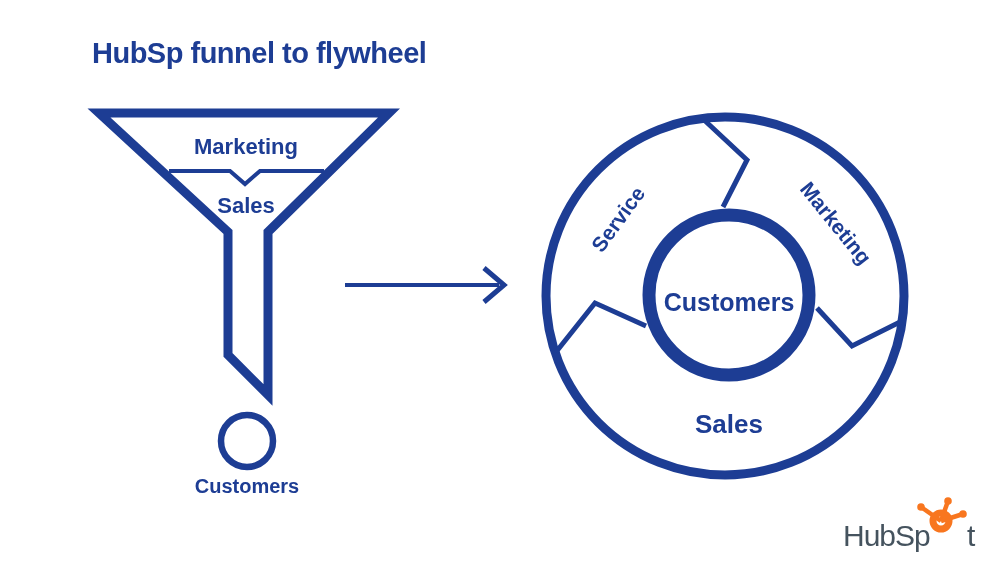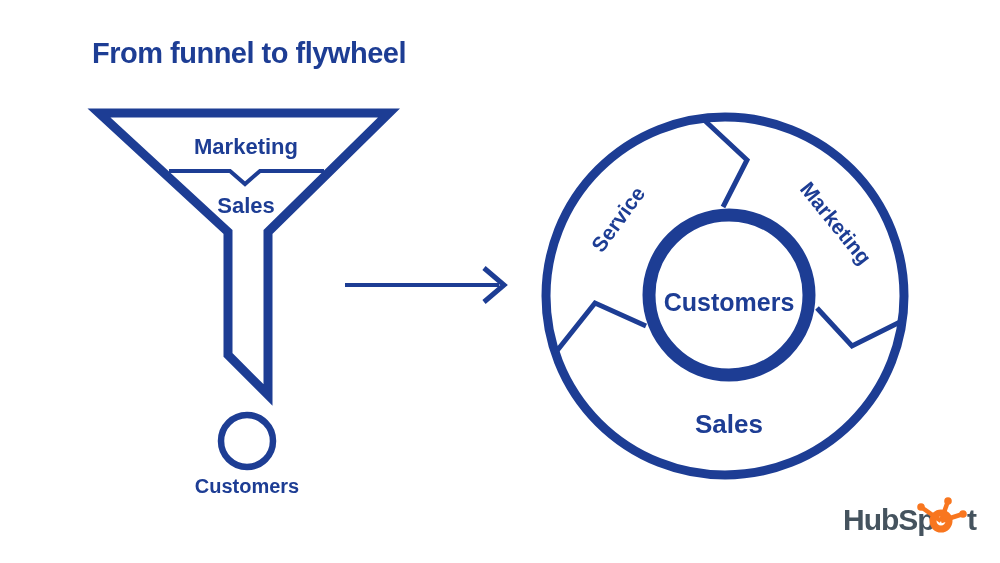--- a/index.html
+++ b/index.html
@@ -36,21 +36,21 @@
   #funnel-sales{left:246px;top:206px;font-size:22px;}
   #funnel-customers{left:247px;top:486px;font-size:20px;}
   
   #fly-service{left:618px;top:219px;font-size:21px;}
   #fly-marketing{left:836px;top:223px;font-size:21px;}
   #fly-sales{left:729px;top:424px;font-size:26px;}
   #fly-customers{left:729px;top:302px;font-size:25px;}
   
   .logo{position:absolute;left:843px;top:495px;width:145px;height:48px;}
   .logo .word{
-    position:absolute;top:10px;font-size:30px;font-weight:bold;
+    position:absolute;top:26px;font-size:30px;font-weight:normal;
     letter-spacing:-1px;color:var(--logo-gray);line-height:1;
   }
   .logo .word.prefix{left:0;}
   .logo .word.suffix{left:124px;}
   .logo svg{position:absolute;left:70px;top:0;}
   .sprocket-stroke{stroke:var(--logo-orange);fill:none;}
   .sprocket-fill{fill:var(--logo-orange);}
 </style>
 </head>
 <body>
@@ -71,21 +71,21 @@
     </g>
 
     <circle class="stroke-blue" stroke-width="9" cx="725" cy="296" r="179"></circle>
     <circle class="stroke-blue" stroke-width="13" cx="729" cy="295" r="80"></circle>
 
     <path class="stroke-blue" stroke-width="5" d="M702 118 L747 160 L723 207"></path>
     <path class="stroke-blue" stroke-width="5" d="M817 308 L852 346 L902 321"></path>
     <path class="stroke-blue" stroke-width="5" d="M646 326 L595 303 L556 352"></path>
   </svg>
 
-  <div class="page-title">From funnel to flywheel</div>
+  <div class="page-title">HubSp funnel to flywheel</div>
 
   <div class="lbl" id="funnel-marketing">Marketing</div>
   <div class="lbl" id="funnel-sales">Sales</div>
   <div class="lbl" id="funnel-customers">Customers</div>
 
   <div class="lbl rot-ccw" id="fly-service">Service</div>
   <div class="lbl rot-cw" id="fly-marketing">Marketing</div>
   <div class="lbl" id="fly-sales">Sales</div>
   <div class="lbl" id="fly-customers">Customers</div>
 

